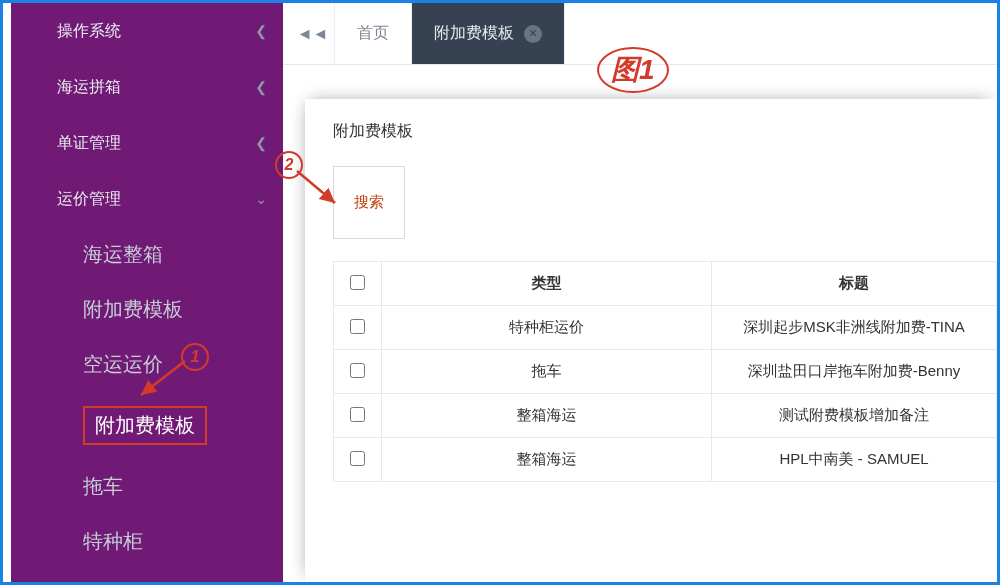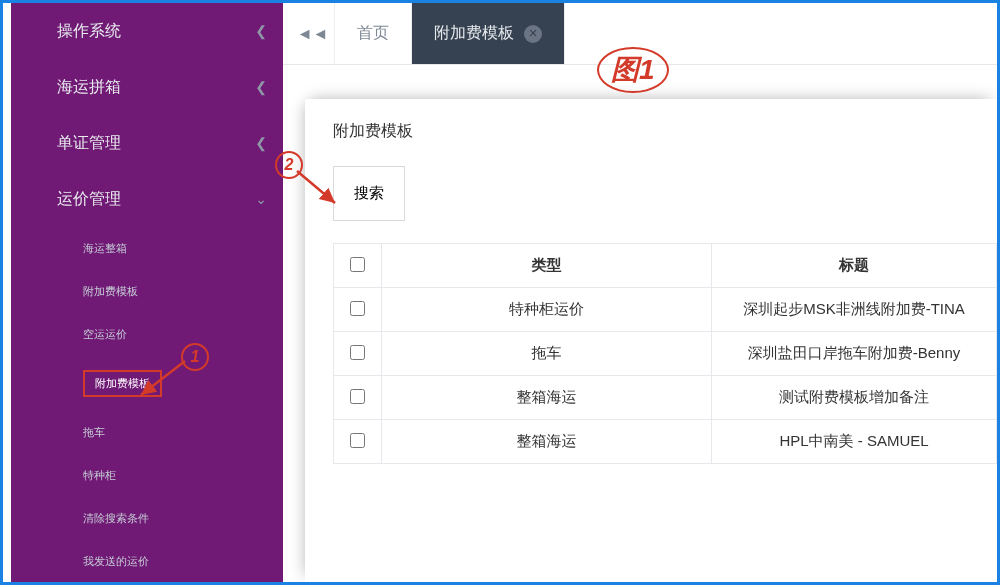--- a/index.html
+++ b/index.html
@@ -3,41 +3,41 @@
 <meta charset="utf-8">
 <style>
   * { box-sizing: border-box; margin: 0; padding: 0; }
   html, body { width: 1000px; height: 585px; font-family: "Microsoft YaHei", "PingFang SC", Arial, sans-serif; background: #fff; }
   .frame { width: 1000px; height: 585px; border: 3px solid #1a82e2; position: relative; overflow: hidden; background: #fff; }
 
   
   .sidebar { position: absolute; left: 8px; top: 0; width: 280px; height: 100%; background: #701a75; color: #c6cdd6; }
   .side-group { display: flex; align-items: center; justify-content: space-between; padding: 0 24px 0 46px; height: 56px; font-size: 16px; cursor: pointer; color: #e8ebee; }
   .chevron { font-size: 14px; color: #8e98a6; }
-  .side-sub { padding: 14px 0 14px 72px; font-size: 11px; color: #c6cdd6; cursor: pointer; }
+  .side-sub { padding: 14px 0 14px 72px; font-size: 20px; color: #c6cdd6; cursor: pointer; }
   .side-sub.active span.label-box { border: 2px solid #d43a2a; padding: 4px 10px; display: inline-block; color: #fff; }
 
   
   .main { position: absolute; left: 280px; top: 0; right: 0; bottom: 0; background: #fff; }
   .tabbar { height: 62px; border-bottom: 1px solid #e6e8eb; display: flex; align-items: stretch; padding-left: 8px; background: #fff; }
   .tab-back { width: 44px; display: flex; align-items: center; justify-content: center; color: #7e8894; font-size: 16px; border-right: 1px solid #eceff2; cursor: pointer; }
   .tab { padding: 0 22px; display: flex; align-items: center; font-size: 16px; color: #7e8894; border-right: 1px solid #eceff2; cursor: pointer; }
   .tab.active { background: #364251; color: #e6e9ed; }
   .tab.active .close { margin-left: 10px; width: 18px; height: 18px; border-radius: 50%; background: #6a7482; color: #364251; display: inline-flex; align-items: center; justify-content: center; font-size: 11px; }
 
   
   .panel { position: absolute; left: 22px; right: 0; top: 96px; bottom: 0; box-shadow: -8px 0 14px -6px rgba(0,0,0,0.18), 0 -8px 14px -6px rgba(0,0,0,0.18); padding: 22px 0 0 28px; background: #fff; }
   .panel-title { font-size: 16px; color: #333; margin-bottom: 24px; }
 
   .btn-row { display: flex; gap: 14px; margin-bottom: 22px; }
   .btn-group { border: 1px solid #d6dade; display: inline-flex; }
   .btn-group.highlight { outline: 3px solid #d43a2a; }
   .btn { padding: 10px 20px; font-size: 15px; color: #333; background: #fff; border: none; border-right: 1px solid #d6dade; cursor: pointer; }
   .btn:last-child { border-right: none; }
-  .single-btn { border: 1px solid #d6dade; padding: 17px 20px; font-size: 15px; color: #000000; background: #fff; cursor: pointer; }
+  .single-btn { border: 1px solid #d6dade; padding: 26px 20px; font-size: 15px; color: #c2410c; background: #fff; cursor: pointer; }
 
   
   .tbl { width: 100%; border-collapse: collapse; }
   .tbl th, .tbl td { border: 1px solid #e6e8eb; text-align: center; padding: 12px 14px; font-size: 15px; color: #333; font-weight: normal; }
   .tbl th { background: #fff; font-weight: 700; }
   .tbl th.chk, .tbl td.chk { width: 48px; text-align: center; }
   .tbl input[type=checkbox] { width: 15px; height: 15px; }
 
   
   .badge { position: absolute; width: 28px; height: 28px; border: 2.5px solid #d43a2a; border-radius: 50%; display: flex; align-items: center; justify-content: center; font-weight: 700; color: #d43a2a; font-size: 16px; background: rgba(255,255,255,0); z-index: 50; font-style: italic; }

